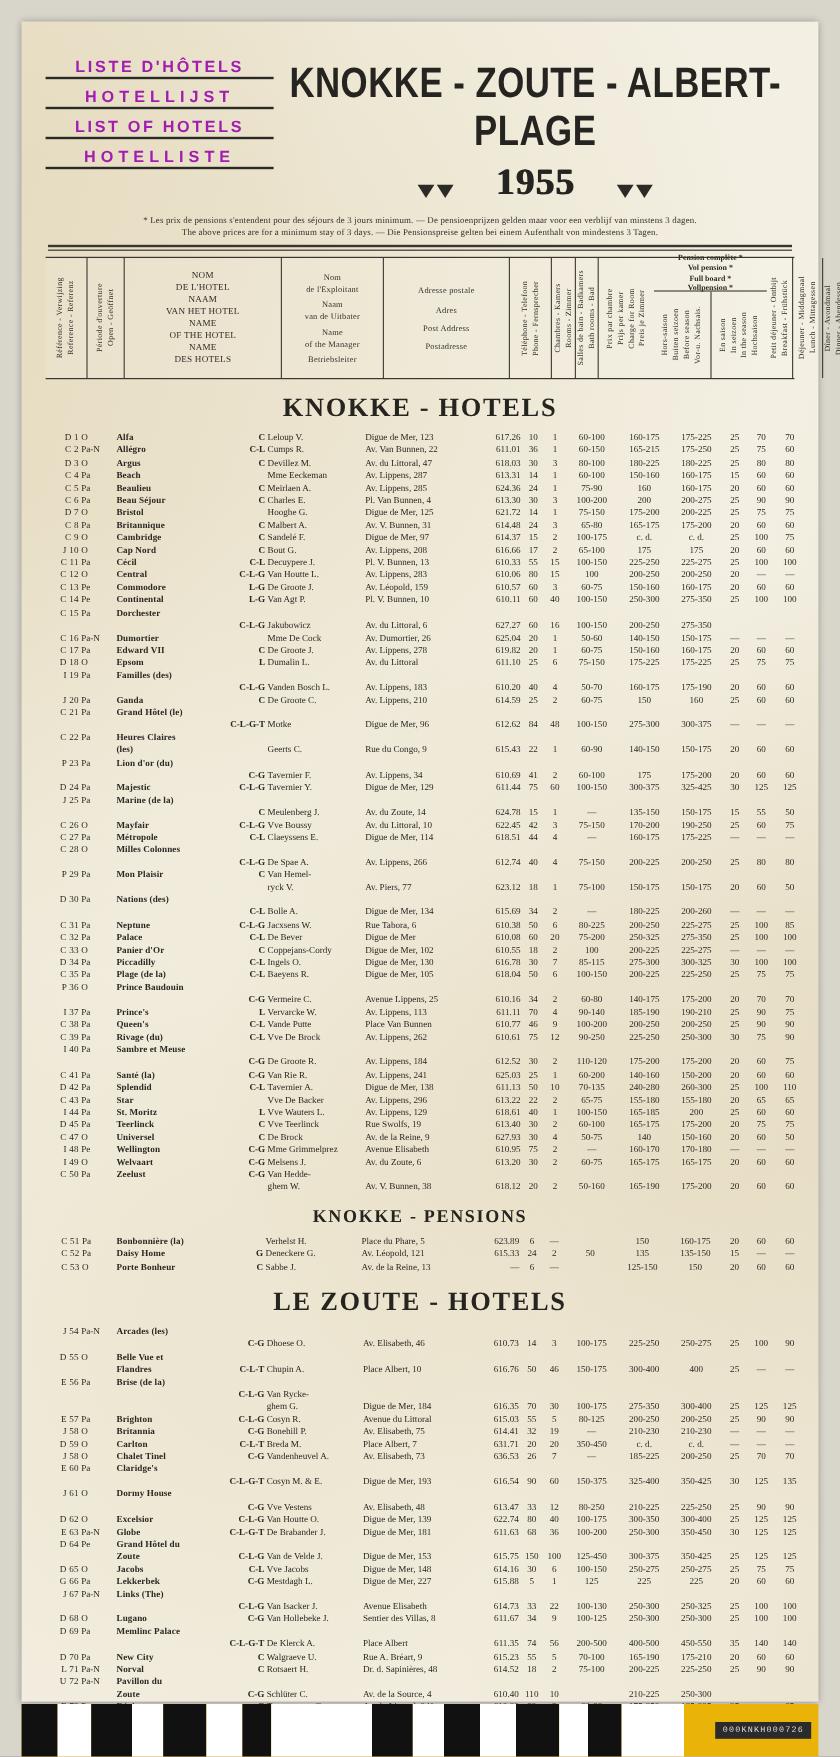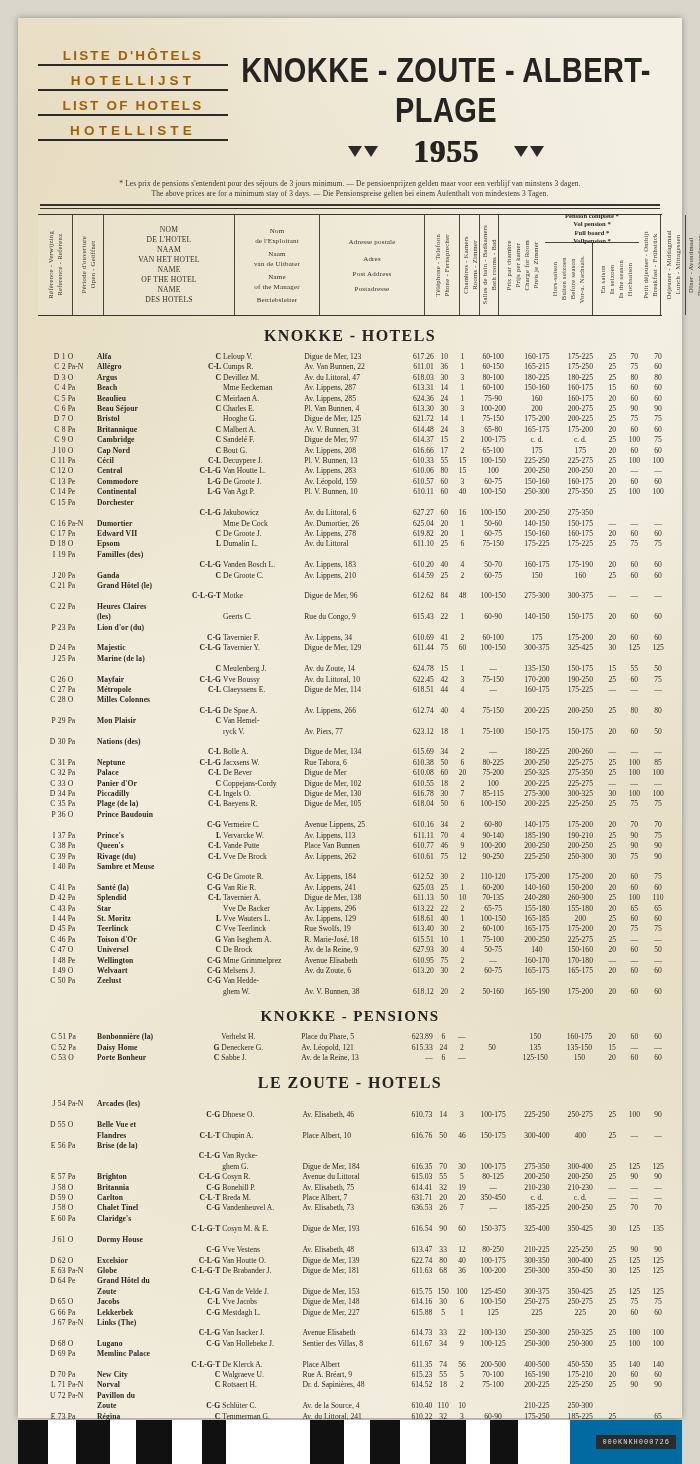--- a/index.html
+++ b/index.html
@@ -25,32 +25,32 @@
     pointer-events:none;
   }
   .inner{position:absolute;left:14px;top:14px;right:14px;bottom:14px;}
 
   
   .hdr{display:flex;align-items:flex-start;padding:8px 4px 0 6px;}
   .hdr-left{width:190px;padding-top:8px;}
   .hdr-left div{
     font-family:"Liberation Sans",sans-serif;
     font-weight:bold;font-size:13.5px;letter-spacing:2.2px;
-    color:#a16207;text-align:center;
+    color:#a21caf;text-align:center;
     border-bottom:2px solid #2c2a26;
     padding-bottom:1px;margin-bottom:7px;
   }
   .hdr-left div.sp{letter-spacing:4.2px;}
   .hdr-right{flex:1;text-align:center;padding-top:10px;}
   .big-title{
     font-family:"Liberation Sans",sans-serif;font-weight:bold;
     font-size:29px;letter-spacing:.4px;color:#262420;
     transform:scaleY(1.22);transform-origin:center top;
   }
-  .year-row{margin-top:18px;display:flex;justify-content:center;align-items:center;gap:34px;}
+  .year-row{margin-top:18px;display:flex;justify-content:center;align-items:flex-end;gap:34px;}
   .year{
     font-family:"Liberation Serif",serif;font-weight:bold;font-size:31px;
     color:#262420;letter-spacing:1px;
     text-shadow:1px 0 0 #262420;
   }
   .tri{display:inline-block;width:0;height:0;border-left:7px solid transparent;border-right:7px solid transparent;border-top:11px solid #2c2a26;margin:0 1px;}
 
   .note{
     margin:9px 10px 0 10px;text-align:center;color:#35312b;
     font-size:7.4px;line-height:10px;letter-spacing:.15px;
@@ -79,21 +79,21 @@
     height:27px;display:flex;align-items:center;justify-content:center;
     border-bottom:1px solid #4a463e;text-align:center;
     font-size:6.6px;line-height:8.4px;color:#2e2b26;font-weight:bold;
   }
   .pens-bot{flex:1;display:flex;}
   .pens-bot .ch{flex:1;}
 
   
   .sect{
     text-align:center;font-family:"Liberation Serif",serif;font-weight:bold;
-    font-size:16px;letter-spacing:1.4px;color:#262420;
+    font-size:22px;letter-spacing:1.4px;color:#262420;
     margin:11px 0 7px 0;
   }
   .sect.small{font-size:15px;}
 
   
   table.listing{
     width:100%;border-collapse:collapse;margin:0 2px;
     font-size:7.6px;color:#2b2823;
   }
   table.listing td{
@@ -112,21 +112,21 @@
   td.pr{width:46px;text-align:center;}
   td.hs{width:45px;text-align:center;}
   td.es{width:45px;text-align:center;}
   td.pd{width:21px;text-align:center;}
   td.dj{width:24px;text-align:center;}
   td.di{width:24px;text-align:center;}
   .indent{padding-left:14px;}
 
   
   .barcode{
-    position:absolute;left:18px;bottom:0;width:664px;height:44px;background:#0369a1;
+    position:absolute;left:18px;bottom:0;width:664px;height:44px;background:#eab308;
     display:flex;align-items:stretch;
   }
   .bars{display:flex;align-items:stretch;height:100%;}
   .bar{background:#111;}
   .bar.w{background:#fff;}
   .bc-label{
     margin-left:auto;align-self:center;margin-right:6px;
     background:#2b2b2b;color:#ddd;font-family:"Liberation Mono",monospace;
     font-size:7px;letter-spacing:1px;padding:3px 6px;
   }
@@ -1232,37 +1232,20 @@
                 <td class="ch2">30</td>
                 <td class="bath">2</td>
                 <td class="pr">60-100</td>
                 <td class="hs">165-175</td>
                 <td class="es">175-200</td>
                 <td class="pd">20</td>
                 <td class="dj">75</td>
                 <td class="di">75</td>
               </tr>
               <tr>
-                <td class="ref">C 46</td>
-                <td class="per">Pa</td>
-                <td class="name">Toison d'Or</td>
-                <td class="cat">G</td>
-                <td class="mgr">Van Iseghem A.</td>
-                <td class="addr">R.  Marie-José,  18</td>
-                <td class="tel">615.51</td>
-                <td class="ch2">10</td>
-                <td class="bath">1</td>
-                <td class="pr">75-100</td>
-                <td class="hs">200-250</td>
-                <td class="es">225-275</td>
-                <td class="pd">25</td>
-                <td class="dj">—</td>
-                <td class="di">—</td>
-              </tr>
-              <tr>
                 <td class="ref">C 47</td>
                 <td class="per">O</td>
                 <td class="name">Universel</td>
                 <td class="cat">C</td>
                 <td class="mgr">De Brock</td>
                 <td class="addr">Av. de la Reine, 9</td>
                 <td class="tel">627.93</td>
                 <td class="ch2">30</td>
                 <td class="bath">4</td>
                 <td class="pr">50-75</td>

